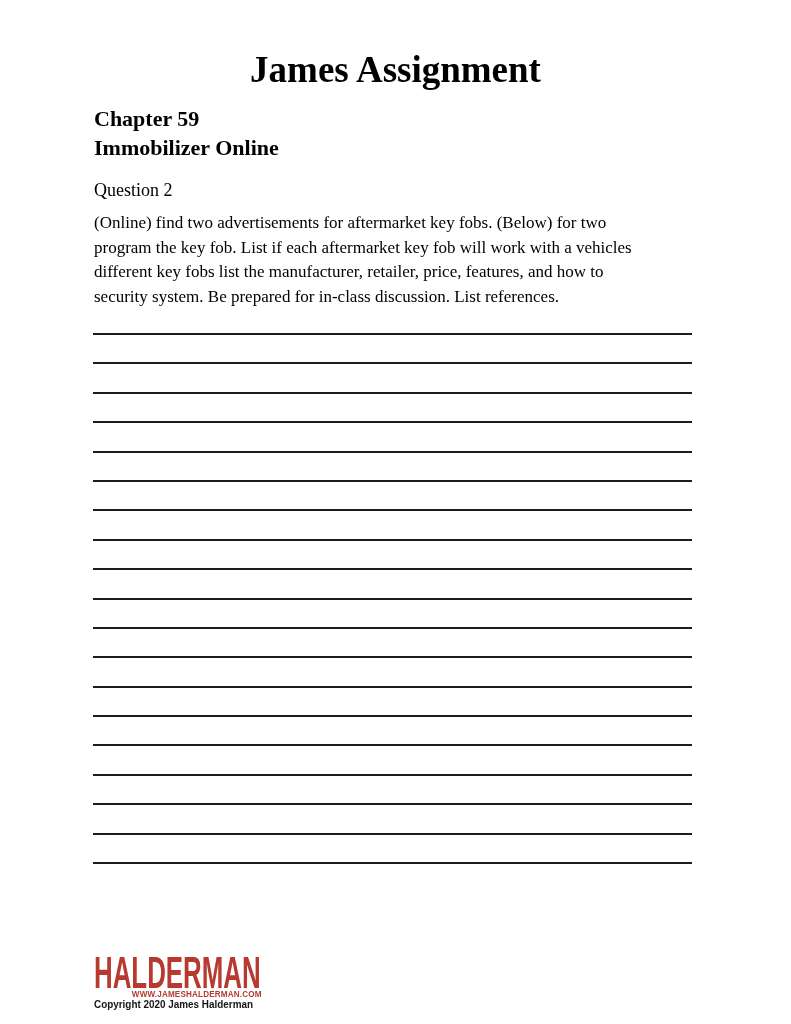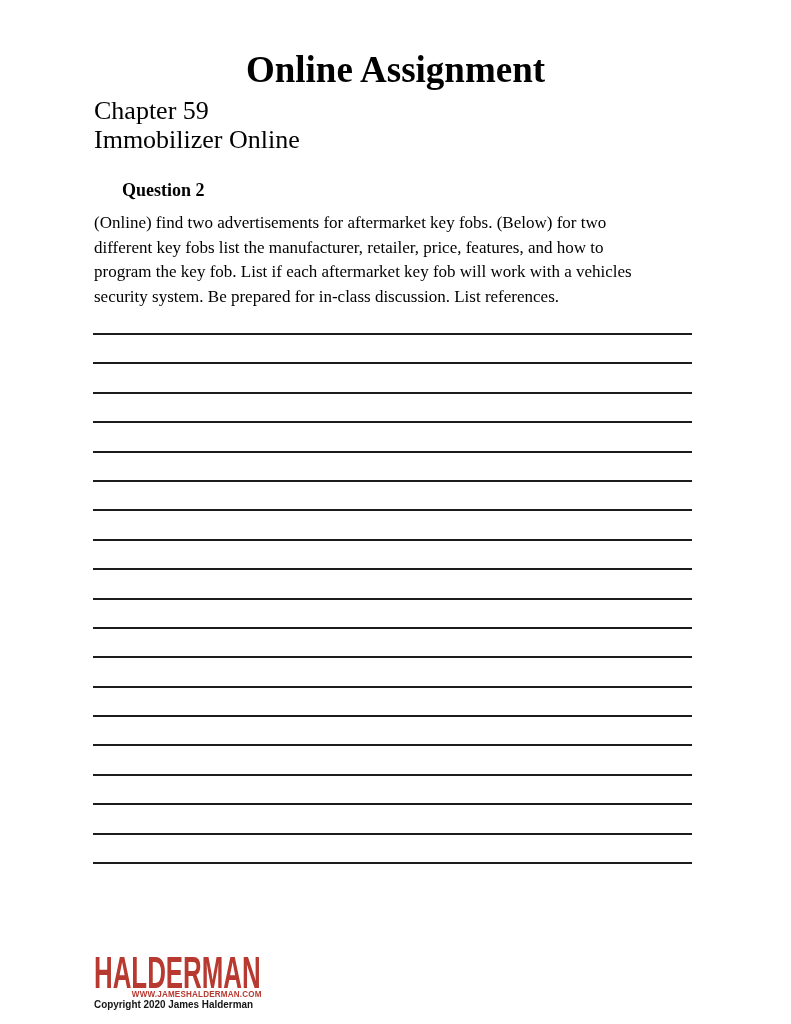--- a/index.html
+++ b/index.html
@@ -24,33 +24,32 @@
     width: 100%;
     text-align: center;
     font-size: 37px;
     font-weight: 700;
     line-height: 36px;
     letter-spacing: 0px;
   }
   .chapter-heading {
     position: absolute;
     left: 94px;
-    top: 96px;
-    font-size: 26px;
-    font-weight: 400;
+    top: 104px;
+    font-size: 22px;
+    font-weight: 700;
     line-height: 29px;
   }
   .question-label {
     position: absolute;
     left: 94px;
     top: 180px;
     font-size: 18px;
-    font-weight: 700;
+    font-weight: 400;
     line-height: 20px;
-    margin-left: 28px;
   }
   .question-paragraph {
     position: absolute;
     left: 94px;
     top: 211px;
     font-size: 17px;
     line-height: 24.7px;
   }
   .paragraph-line {
     display: block;
@@ -109,33 +108,33 @@
     transform: scaleX(0.9);
     transform-origin: left top;
     white-space: nowrap;
   }
 </style>
 </head>
 <body>
 
 <div class="page">
 
-  <h1 class="page-title">Online Assignment</h1>
+  <h1 class="page-title">James Assignment</h1>
 
   <div class="chapter-heading">
     <span class="paragraph-line">Chapter 59</span>
     <span class="paragraph-line">Immobilizer Online</span>
   </div>
 
   <div class="question-label">Question 2</div>
 
   <div class="question-paragraph">
     <span class="paragraph-line">(Online) find two advertisements for aftermarket key fobs. (Below) for two</span>
+    <span class="paragraph-line">program the key fob. List if each aftermarket key fob will work with a vehicles</span>
     <span class="paragraph-line">different key fobs list the manufacturer, retailer, price, features, and how to</span>
-    <span class="paragraph-line">program the key fob. List if each aftermarket key fob will work with a vehicles</span>
     <span class="paragraph-line">security system. Be prepared for in-class discussion. List references.</span>
   </div>
 
   <div class="answer-lines">
       <div class="answer-line"></div>
       <div class="answer-line"></div>
       <div class="answer-line"></div>
       <div class="answer-line"></div>
       <div class="answer-line"></div>
       <div class="answer-line"></div>

